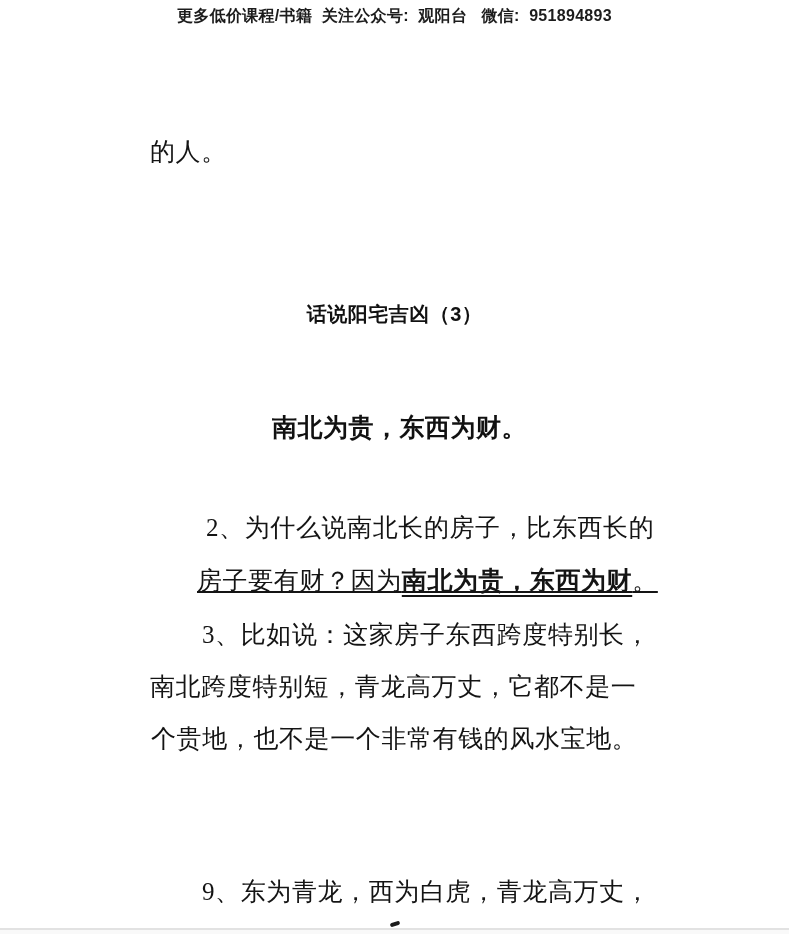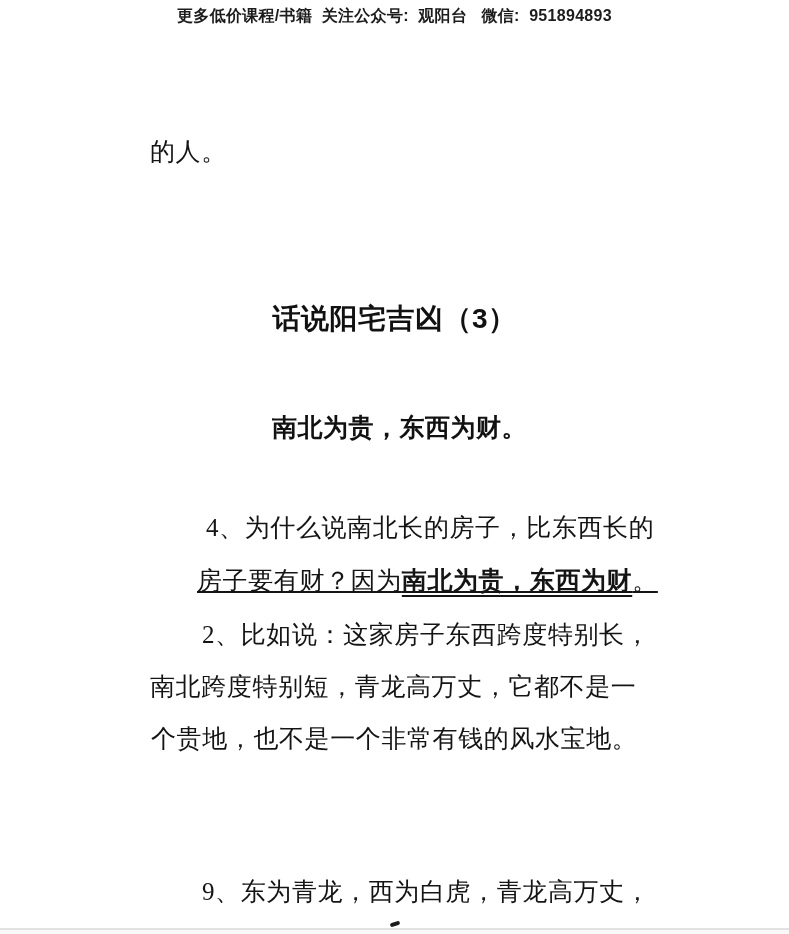--- a/index.html
+++ b/index.html
@@ -38,21 +38,21 @@
     letter-spacing: 0.6px;
     color: #141414;
   }
   .intro-line   { left: 150px; top: 138px; text-align: center; }
   .doc-title {
     left: 0; top: 303px; width: 789px;
     margin: 0;
     text-align: center;
     font-family: "Liberation Sans", "DejaVu Sans", sans-serif;
     font-weight: 700;
-    font-size: 28px;
+    font-size: 20px;
     color: #111111;
     letter-spacing: 0.5px;
   }
   .doc-subtitle {
     left: 0; top: 408px; width: 789px;
     margin: 5px;
     text-align: center;
     font-family: "Liberation Sans", "DejaVu Sans", sans-serif;
     font-weight: 700;
     font-size: 25px;
@@ -99,25 +99,25 @@
 <div>
 
   <div class="abs promo-header">更多低价课程/书籍  关注公众号:  观阳台   微信:  951894893</div>
 
   <div class="abs body-line intro-line">的人。</div>
 
   <h1 class="abs doc-title">话说阳宅吉凶（3）</h1>
 
   <h2 class="abs doc-subtitle">南北为贵，东西为财。</h2>
 
-  <div class="abs body-line p1l1">4、为什么说南北长的房子，比东西长的</div>
+  <div class="abs body-line p1l1">2、为什么说南北长的房子，比东西长的</div>
 
   <div class="abs body-line p1l2"><span>房子要有财？因为</span><span class="emphasis">南北为贵，东西为财</span><span>。</span></div>
 
-  <div class="abs body-line p2l1">2、比如说：这家房子东西跨度特别长，</div>
+  <div class="abs body-line p2l1">3、比如说：这家房子东西跨度特别长，</div>
 
   <div class="abs body-line p2l2">南北跨度特别短，青龙高万丈，它都不是一</div>
 
   <div class="abs body-line p2l3">个贵地，也不是一个非常有钱的风水宝地。</div>
 
   <div class="abs body-line p3l1">9、东为青龙，西为白虎，青龙高万丈，</div>
 
   <div class="cutoff-fragment"></div>
 
   <div class="page-edge-line"></div>

